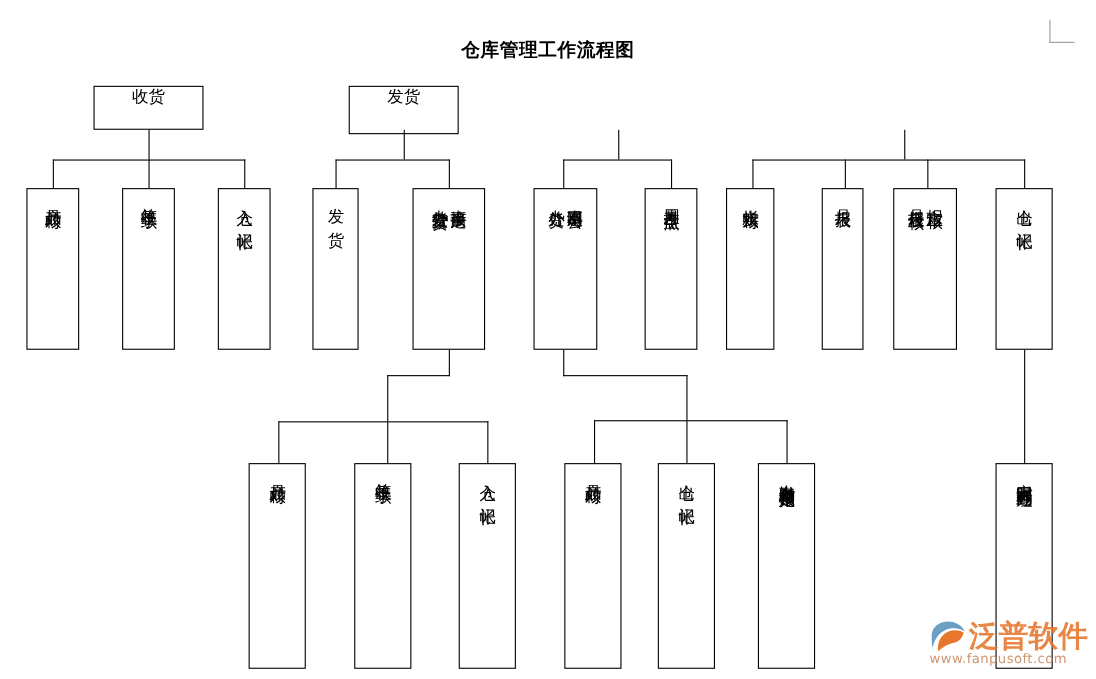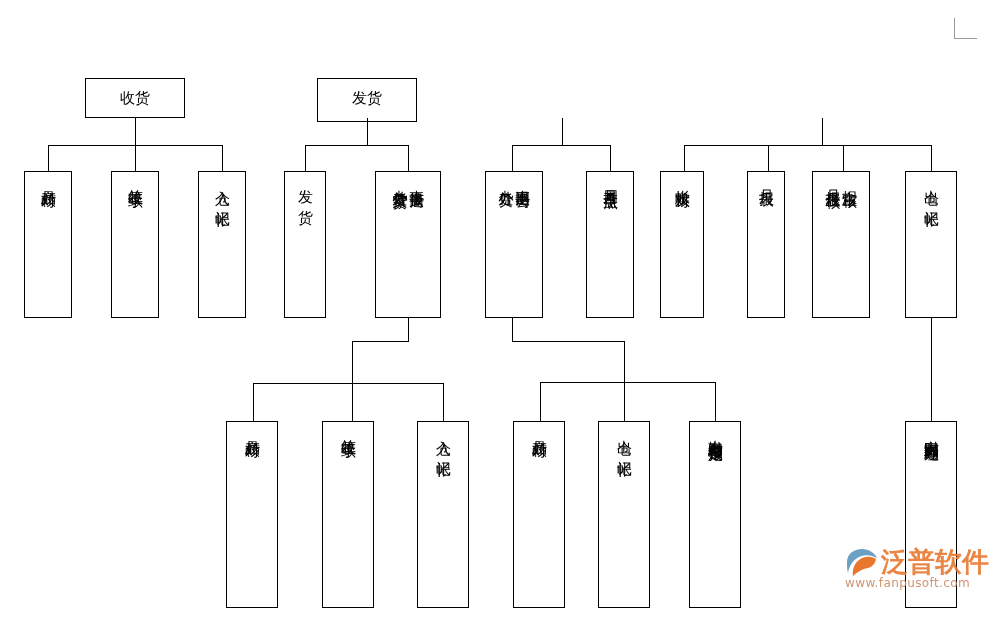--- a/index.html
+++ b/index.html
@@ -46,21 +46,21 @@
     border: 1px solid #000000;
     background: transparent;
     color: #000000;
   }
   
   .node.h {
     display: flex;
     align-items: flex-start;
     justify-content: center;
     font-size: 15px;
-    padding-top: 10px;
+    padding-top: 0;
   }
   
   .node.v {
     display: flex;
     flex-direction: row-reverse;
     align-items: flex-start;
     justify-content: center;
     padding-top: 6px;
   }
   .vtext {
@@ -79,21 +79,21 @@
     position: absolute;
     background: #000000;
   }
   .ln.hz { height: 1px; }
   .ln.vt { width: 1px; }
 
   
   .watermark {
     position: absolute;
     left: 845px;
-    top: 542px;
+    top: 558px;
     width: 151px;
     height: 55px;
     pointer-events: none;
   }
   .wm-logo {
     position: absolute;
     left: 0;
     top: 6px;
     width: 34px;
     height: 30px;
@@ -120,20 +120,21 @@
     opacity: 0.9;
   }
 </style>
 </head>
 <body>
 
 <div id="page">
 
   <div class="corner-mark"></div>
 
+  <div class="title">仓库管理工作流程图</div>
 
   <div class="node h" style="left:85px; top:78px; width:100px; height:40px;">
     <span>收货</span>
   </div>
 
   <div class="ln vt" style="left:135px; top:118px; height:27px;"></div>
   <div class="ln hz" style="left:48px; top:145px; width:175px;"></div>
   <div class="ln vt" style="left:48px; top:145px; height:26px;"></div>
   <div class="ln vt" style="left:135px; top:145px; height:26px;"></div>
   <div class="ln vt" style="left:222px; top:145px; height:26px;"></div>

